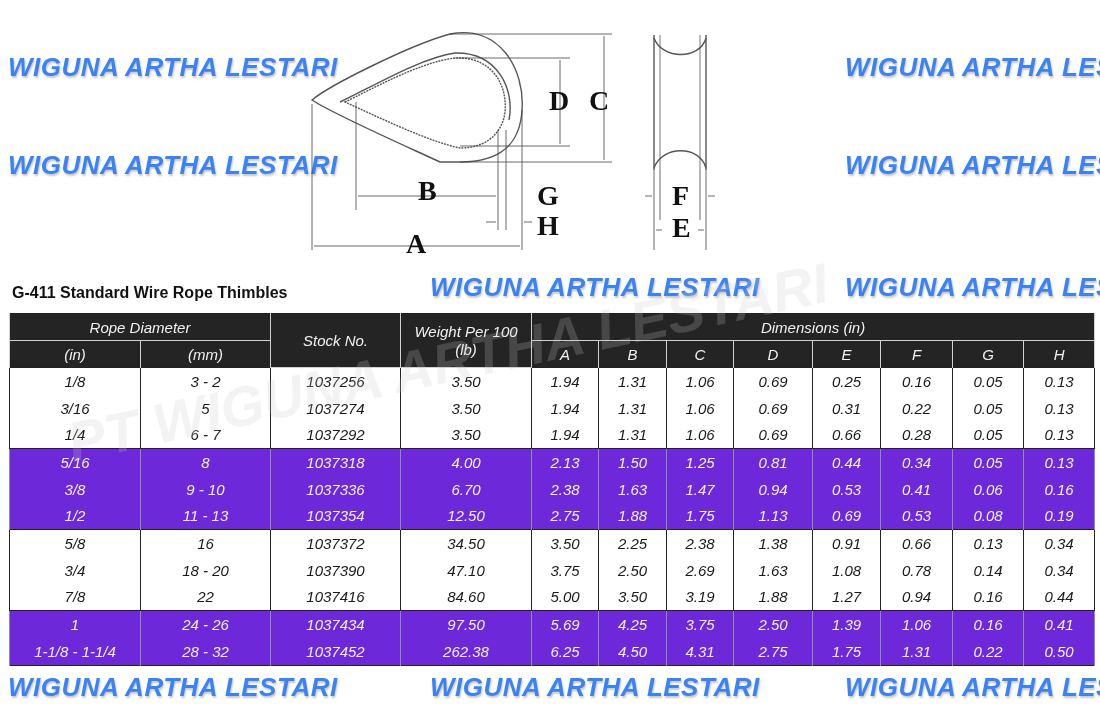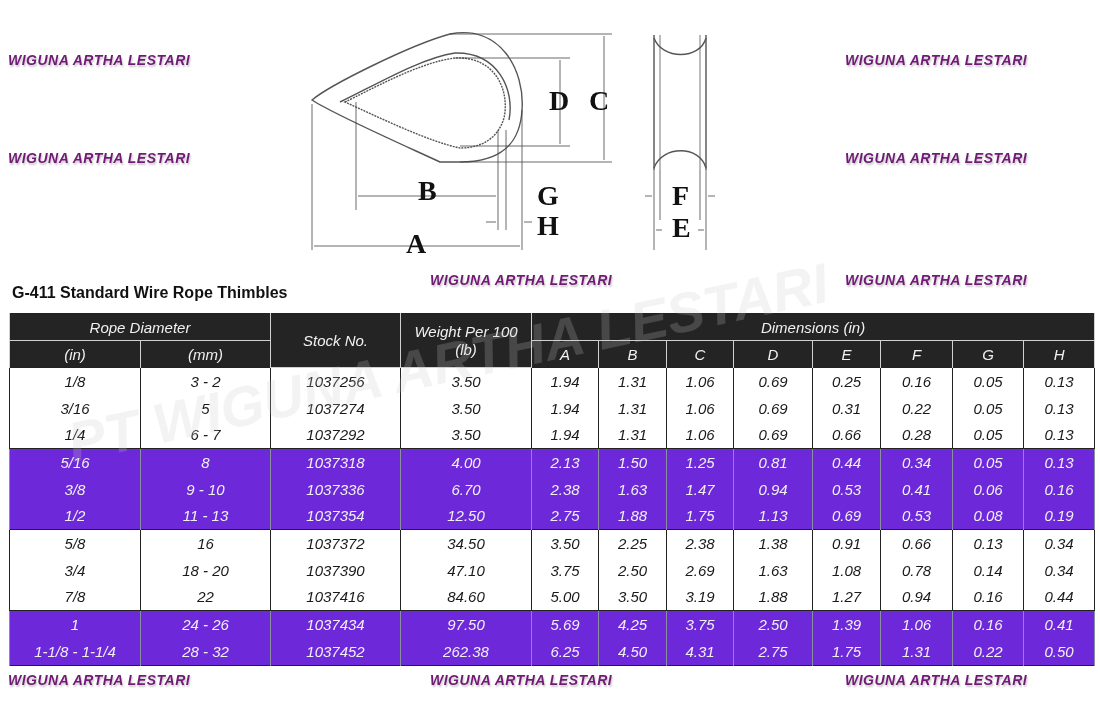--- a/index.html
+++ b/index.html
@@ -1,17 +1,17 @@
 <!DOCTYPE html>
 <html><head>
 <meta charset="utf-8">
 <style>
   html, body { margin:0; padding:0; background:#ffffff; }
   body { width:1100px; height:709px; position:relative; overflow:hidden; font-family:"Liberation Sans", sans-serif; }
-  .wm { position:absolute; font-family:"Liberation Sans", sans-serif; font-weight:bold; font-style:italic; font-size:14px; color:#701a75; text-shadow:1px 2px 2px #c8c8c8; letter-spacing:0.5px; white-space:nowrap; pointer-events:none; }
+  .wm { position:absolute; font-family:"Liberation Sans", sans-serif; font-weight:bold; font-style:italic; font-size:26px; color:#3b82f6; text-shadow:1px 2px 2px #c8c8c8; letter-spacing:0.5px; white-space:nowrap; pointer-events:none; }
   .diagram { position:absolute; left:290px; top:20px; width:450px; height:250px; }
   .title { position:absolute; left:12px; top:284px; font-size:16px; font-weight:bold; color:#111; }
   table.spec { position:absolute; left:9px; top:313px; border-collapse:collapse; table-layout:fixed; width:1085px; font-size:15px;font-style:italic; }
   table.spec th, table.spec td { text-align:center; padding:0; height:26px; }
   table.spec thead th { background:#242424; color:#f0f0f0; font-weight:normal; border-left:1px solid #d0d0d0; border-right:1px solid #d0d0d0; }
   table.spec thead tr.r1 th { height:26px; border-bottom:1px solid #d0d0d0; }
   table.spec thead tr.r2 th { height:26px; }
   table.spec tbody td { height:26.7px; border-left:1px solid #222; border-right:1px solid #222; }
   table.spec tbody tr.light td { background:transparent; color:#1a1a1a; }
   table.spec tbody tr.dark td { background:#6d28d9; color:#f0f0f0; border-left:1px solid #8a8fa0; border-right:1px solid #8a8fa0; }

